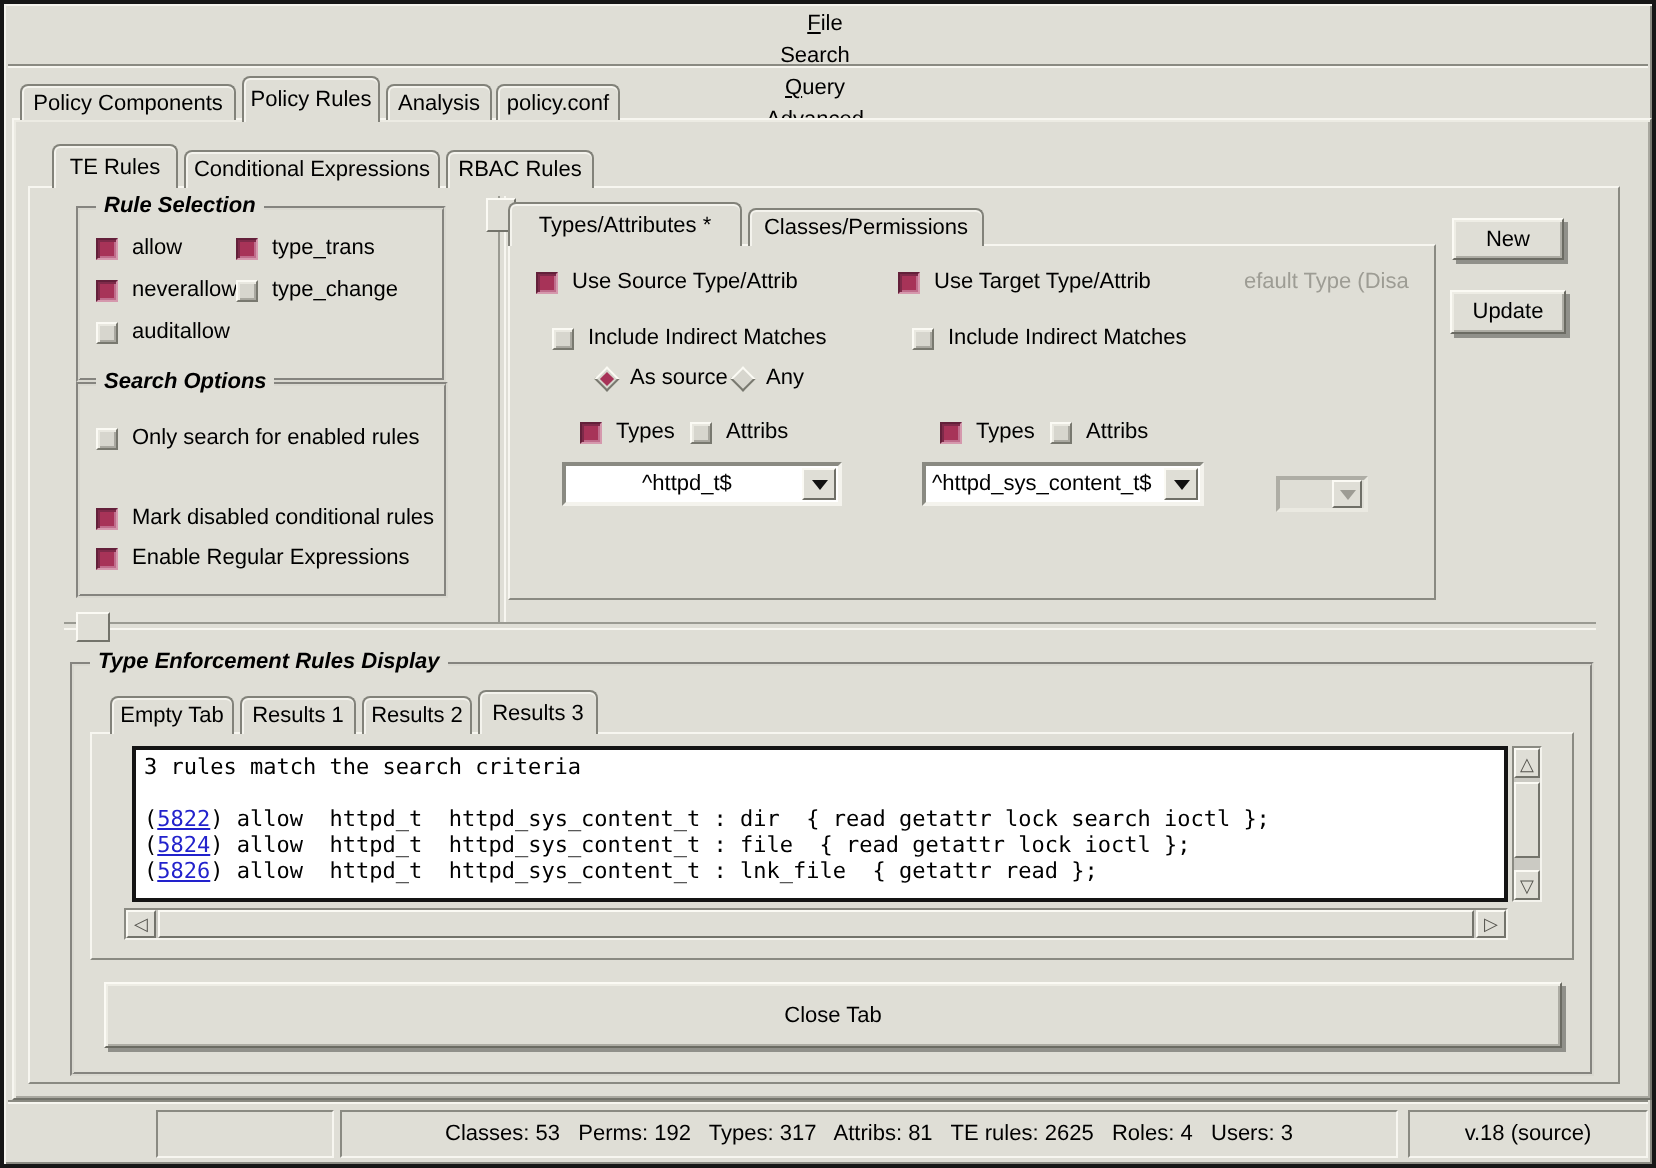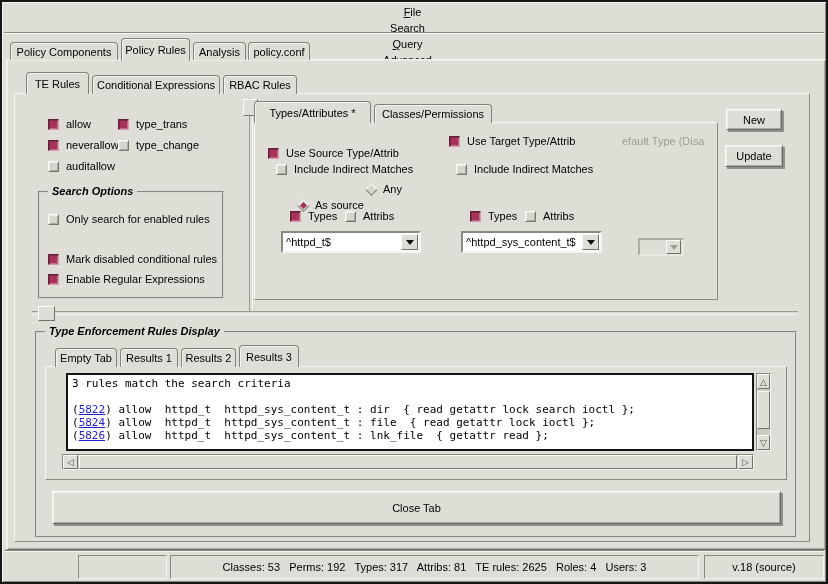--- a/index.html
+++ b/index.html
@@ -111,20 +111,23 @@
   <div class="abs tab" style="left:8px;top:40px;width:108px;height:18px;">Policy Components</div>
   <div class="abs tab active" style="left:119px;top:36px;width:69px;height:23px;">Policy Rules</div>
   <div class="abs tab" style="left:191px;top:40px;width:53px;height:18px;">Analysis</div>
   <div class="abs tab" style="left:246px;top:40px;width:62px;height:18px;">policy.conf</div>
 
   <div class="abs frame bevel-up-thin" style="left:12px;top:91px;width:794px;height:447px;"></div>
   <div class="abs tab active" style="left:24px;top:70px;width:63px;height:22px;">TE Rules</div>
   <div class="abs tab" style="left:90px;top:73px;width:128px;height:19px;">Conditional Expressions</div>
   <div class="abs tab" style="left:221px;top:73px;width:74px;height:19px;">RBAC Rules</div>
 
+  <div class="abs lframe" style="left:36px;top:101px;width:181px;height:84px;">
+    <span class="lframe-title">Rule Selection</span>
+  </div>
   <div class="abs cb" style="left:46px;top:115px;">
     <span class="ind on"></span>
     <span>allow</span>
   </div>
   <div class="abs cb" style="left:116px;top:115px;">
     <span class="ind on"></span>
     <span>type_trans</span>
   </div>
   <div class="abs cb" style="left:46px;top:136px;">
     <span class="ind on"></span>
@@ -155,47 +158,47 @@
     <span>Enable Regular Expressions</span>
   </div>
 
   <div class="abs sash-v" style="left:247px;top:96px;height:213px;"></div>
   <div class="abs sash-handle" style="left:241px;top:97px;width:13px;height:15px;"></div>
 
   <div class="abs frame bevel-up-thin" style="left:252px;top:120px;width:462px;height:176px;"></div>
   <div class="abs tab active" style="left:252px;top:99px;width:117px;height:22px;">Types/Attributes *</div>
   <div class="abs tab" style="left:372px;top:102px;width:118px;height:19px;">Classes/Permissions</div>
 
-  <div class="abs cb" style="left:266px;top:144px;">
+  <div class="abs cb" style="left:266px;top:132px;">
     <span class="ind on"></span>
     <span>Use Source Type/Attrib</span>
   </div>
   <div class="abs box-sunken" style="left:262px;top:150px;width:174px;height:140px;"></div>
   <div class="abs cb" style="left:274px;top:160px;">
     <span class="ind"></span>
     <span>Include Indirect Matches</span>
   </div>
-  <div class="abs rad" style="left:297px;top:180px;margin-top:16px;">
+  <div class="abs rad" style="left:297px;top:180px;">
     <span class="rad-ind on"></span>
     <span>As source</span>
   </div>
   <div class="abs rad" style="left:365px;top:180px;">
     <span class="rad-ind"></span>
     <span>Any</span>
   </div>
   <div class="abs box-sunken" style="left:271px;top:199px;width:156px;height:63px;"></div>
   <div class="abs cb" style="left:288px;top:207px;">
     <span class="ind on"></span>
     <span>Types</span>
   </div>
   <div class="abs cb" style="left:343px;top:207px;">
     <span class="ind"></span>
     <span>Attribs</span>
   </div>
-  <div class="abs combo" style="left:279px;top:229px;width:140px;">
+  <div class="abs combo" style="left:279px;top:229px;width:140px;padding-left:35px;">
     <span class="combo-text">^httpd_t$</span>
     <span class="combo-btn">
         <span class="arr-down"></span>
       </span>
   </div>
 
   <div class="abs cb" style="left:447px;top:132px;">
     <span class="ind on"></span>
     <span>Use Target Type/Attrib</span>
   </div>

